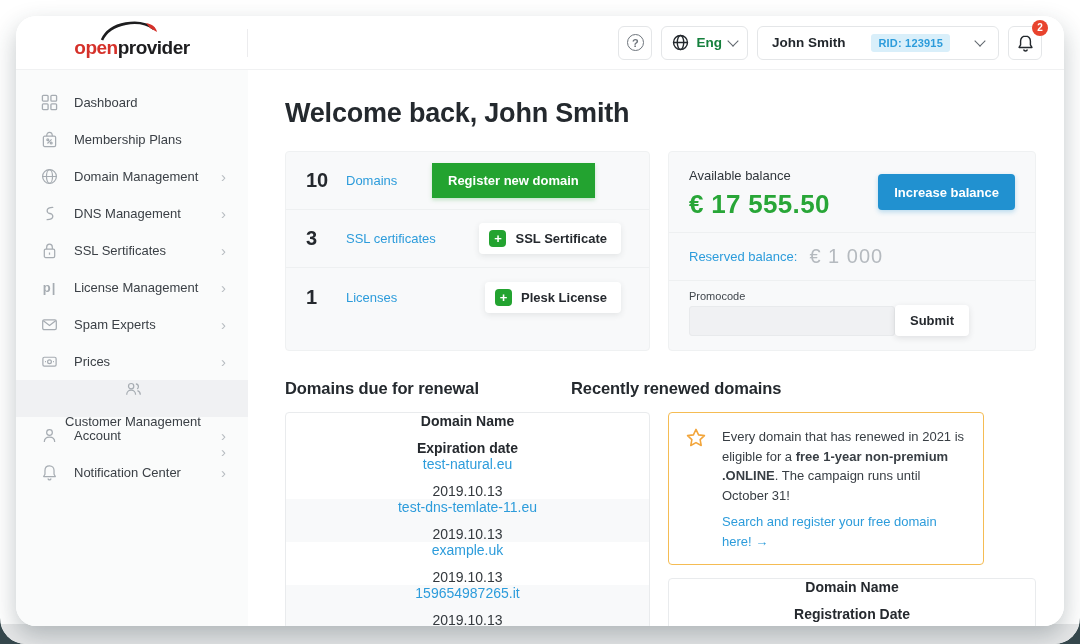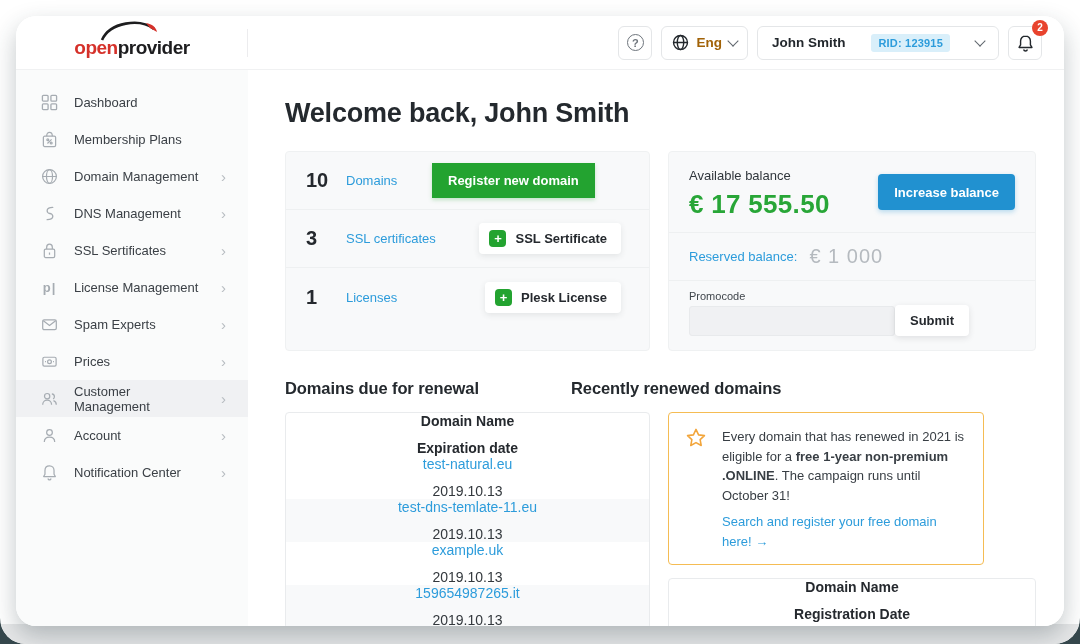--- a/index.html
+++ b/index.html
@@ -20,37 +20,37 @@
   .logo { position:relative; font-size:19px; font-weight:bold; letter-spacing:-.5px; line-height:1; padding-top:10px; }
   .logo .red { color:#d5312a; }
   .logo .blk { color:#1d1d1f; }
   .logo svg { position:absolute; top:-8px; left:14px; }
   .topbar-right { margin-left:auto; display:flex; align-items:center; gap:9px; padding-right:22px; }
   .tb-btn { height:34px; display:flex; align-items:center; gap:7px; background:#fff;
             border:1px solid #e4e6e8; border-radius:6px; padding:0 10px; cursor:pointer; color:#2b3036; }
   .tb-btn.icon-only { width:34px; justify-content:center; padding:0; }
   .help-circle { width:17px; height:17px; border:1.4px solid #6e757c; border-radius:50%;
                  font-size:11px; font-weight:bold; color:#6e757c; display:flex; align-items:center; justify-content:center; }
-  .tb-label { font-size:13.5px; font-weight:bold; color:#a16207; }
+  .tb-label { font-size:13.5px; font-weight:bold; color:#15803d; }
   .user-name { font-size:13.5px; font-weight:bold; color:#23282d; }
   .rid-badge { background:#d9effa; color:#2d9cdb; font-size:11px; font-weight:bold;
                padding:3px 7px; border-radius:3px; letter-spacing:.2px; }
   .chev-down { width:8px; height:8px; border-right:1.6px solid #5f666d; border-bottom:1.6px solid #5f666d;
                transform:rotate(45deg); margin-top:-4px; }
   .bell-wrap { position:relative; }
   .badge { position:absolute; top:-7px; right:-7px; min-width:16px; height:16px; background:#e8432d;
            color:#fff; font-size:10px; font-weight:bold; border-radius:8px;
            display:flex; align-items:center; justify-content:center; padding:0 4px; }
 
   
   .app-body { flex:1; display:flex; min-height:0; }
   .sidebar { width:232px; flex:0 0 232px; background:#fafbfb; padding-top:14px; }
   .side-item { height:37px; display:flex; align-items:center; gap:15px; padding:0 22px 0 24px;
                cursor:pointer; }
-  .side-item.active { background:#f0f1f3; }
+  .side-item.active { background:#f0f1f3;flex-direction:column; }
   .side-item .s-icon { width:19px; display:flex; justify-content:center; color:#a6acb2; flex:0 0 19px; }
   .side-item .s-label { font-size:13px; color:#3b4046; }
   .side-item .chev { margin-left:auto; color:#b7bcc1; font-size:15px; line-height:1; }
   .chev::before { content:"›"; }
   .plesk-glyph { font-size:13px; color:#a6acb2; font-weight:bold; letter-spacing:1px; }
 
   .main { flex:1; background:#fff; padding:0 28px 0 37px; overflow:hidden; }
   h1 { font-size:27px; font-weight:bold; color:#24292e; margin:28px 0 22px; letter-spacing:-.2px; }
 
   .cards-row { display:flex; gap:18px; }

